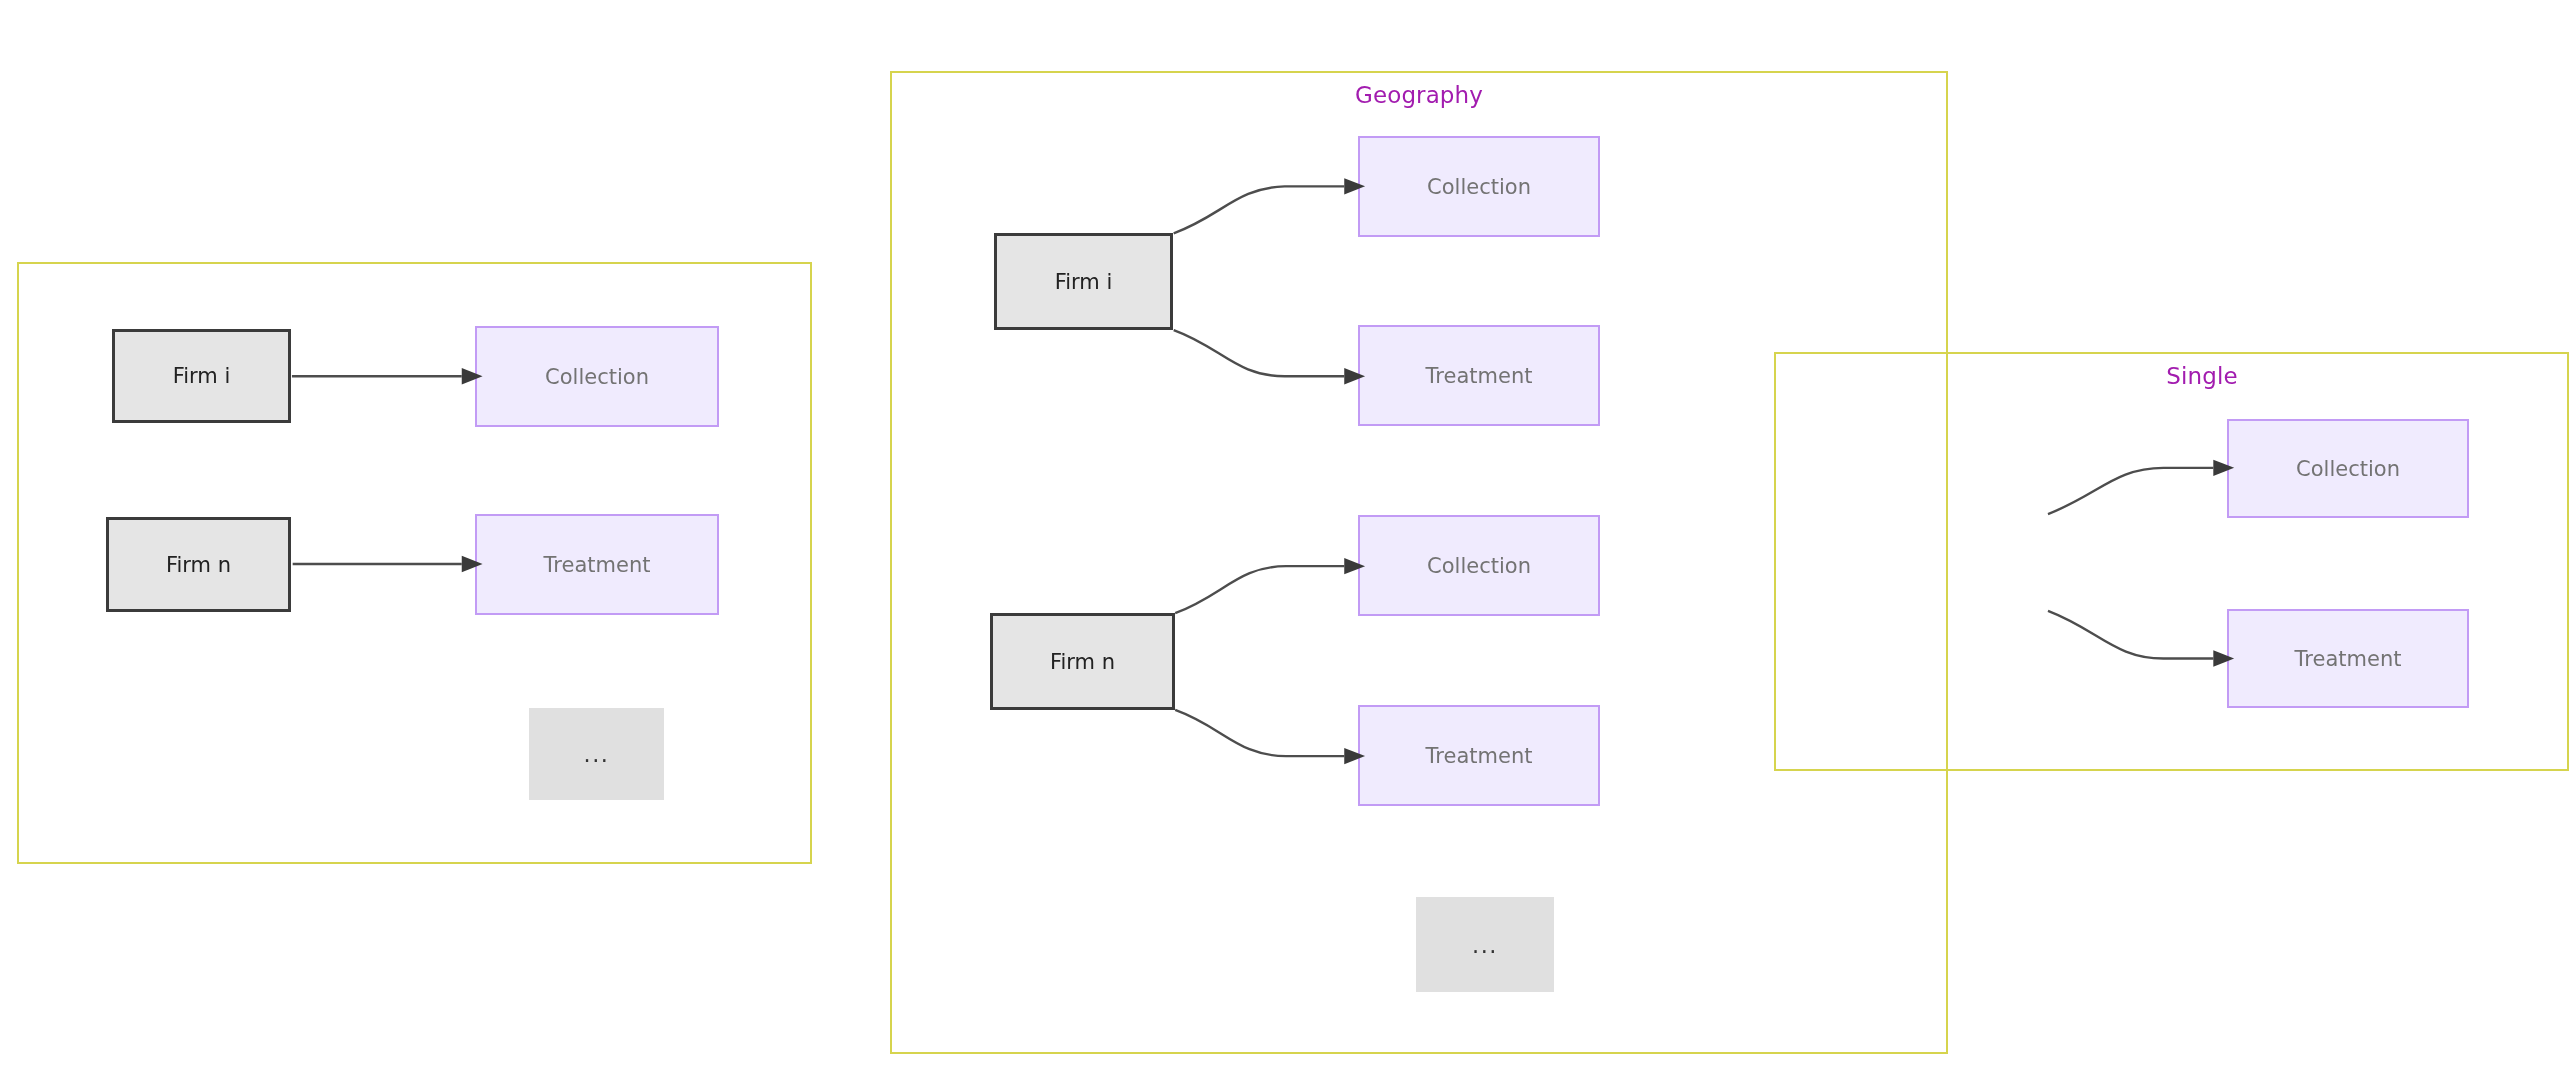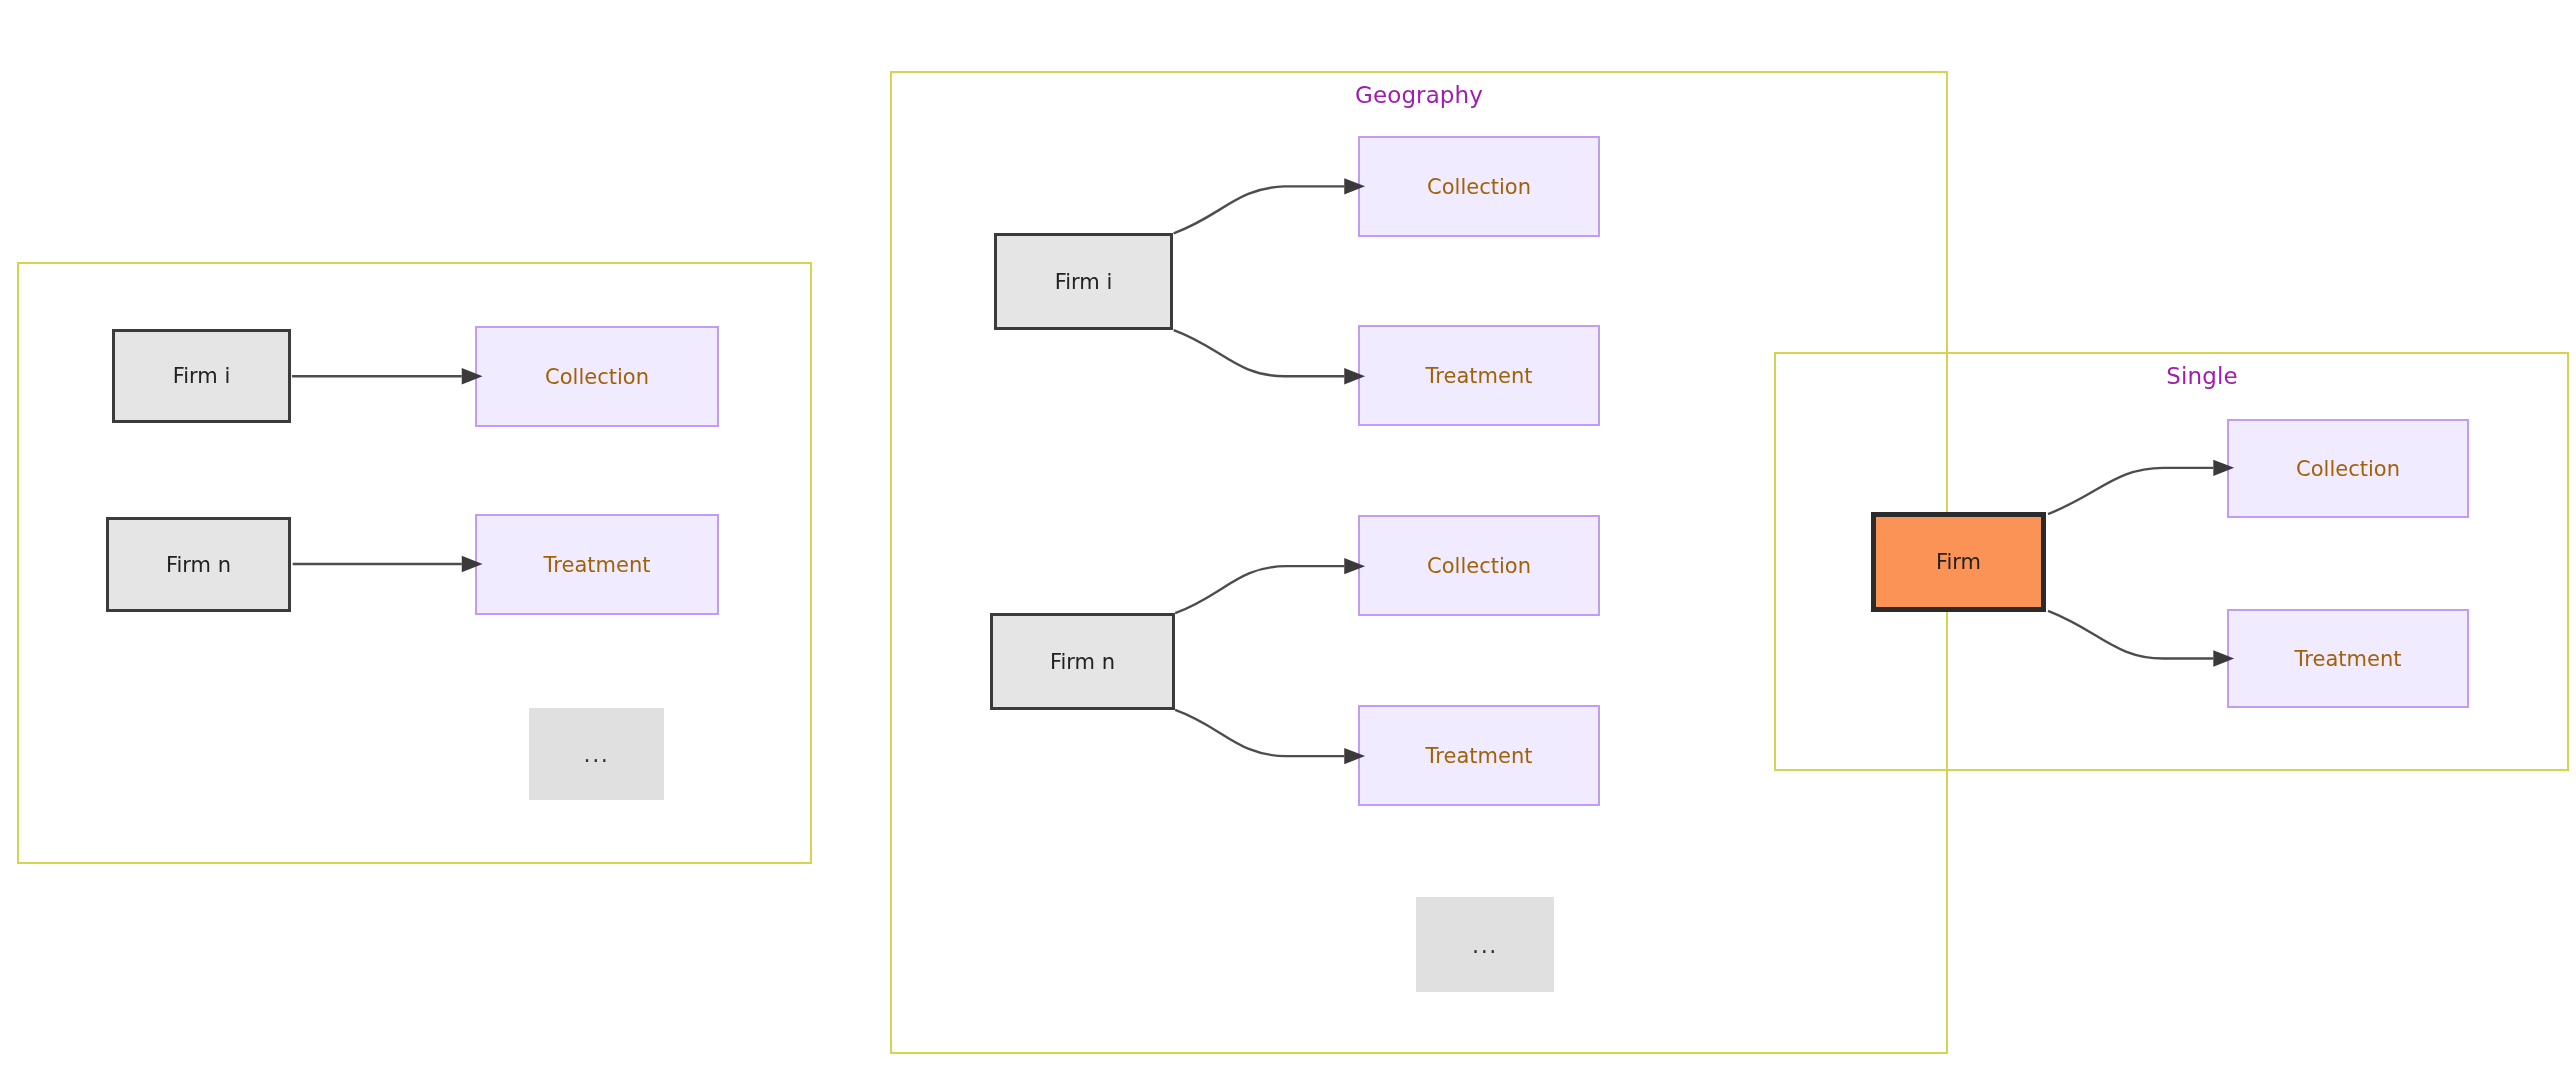--- a/index.html
+++ b/index.html
@@ -60,21 +60,21 @@
     background: #e5e5e5;
     border: 3.7px solid #3b3b3b;
   }
   .node-firm-single {
     background: #fb9356;
     border: 5.2px solid #2b2b2b;
   }
   .node-action {
     background: #f0ebfe;
     border: 2.2px solid #c29bf5;
-    color: #a16207;
+    color: #737373;
   }
   .node-ellipsis {
     background: #e0e0e0;
     border: none;
     color: #333333;
     font-size: 22.3px;
     letter-spacing: 1.5px;
   }
 
   
@@ -152,23 +152,20 @@
     <span>Treatment</span>
   </div>
 
   <div class="node node-ellipsis" style="left:1416px; top:897px; width:138px; height:95px;">
     <span>...</span>
   </div>
 
   <div class="panel" style="left:1774px; top:352px; width:795px; height:419px;"></div>
   <div class="panel-title" style="left:1774px; top:363px; width:856px;">Single</div>
 
-  <div class="node node-firm-single" style="left:1871px; top:512px; width:175px; height:100px;">
-    <span>Firm</span>
-  </div>
 
   <div class="node node-action" style="left:2227px; top:419px; width:242px; height:99px;">
     <span>Collection</span>
   </div>
 
   <div class="node node-action" style="left:2227px; top:609px; width:242px; height:99px;">
     <span>Treatment</span>
   </div>
 
   <svg class="edges" viewBox="0 0 3459 1443">

